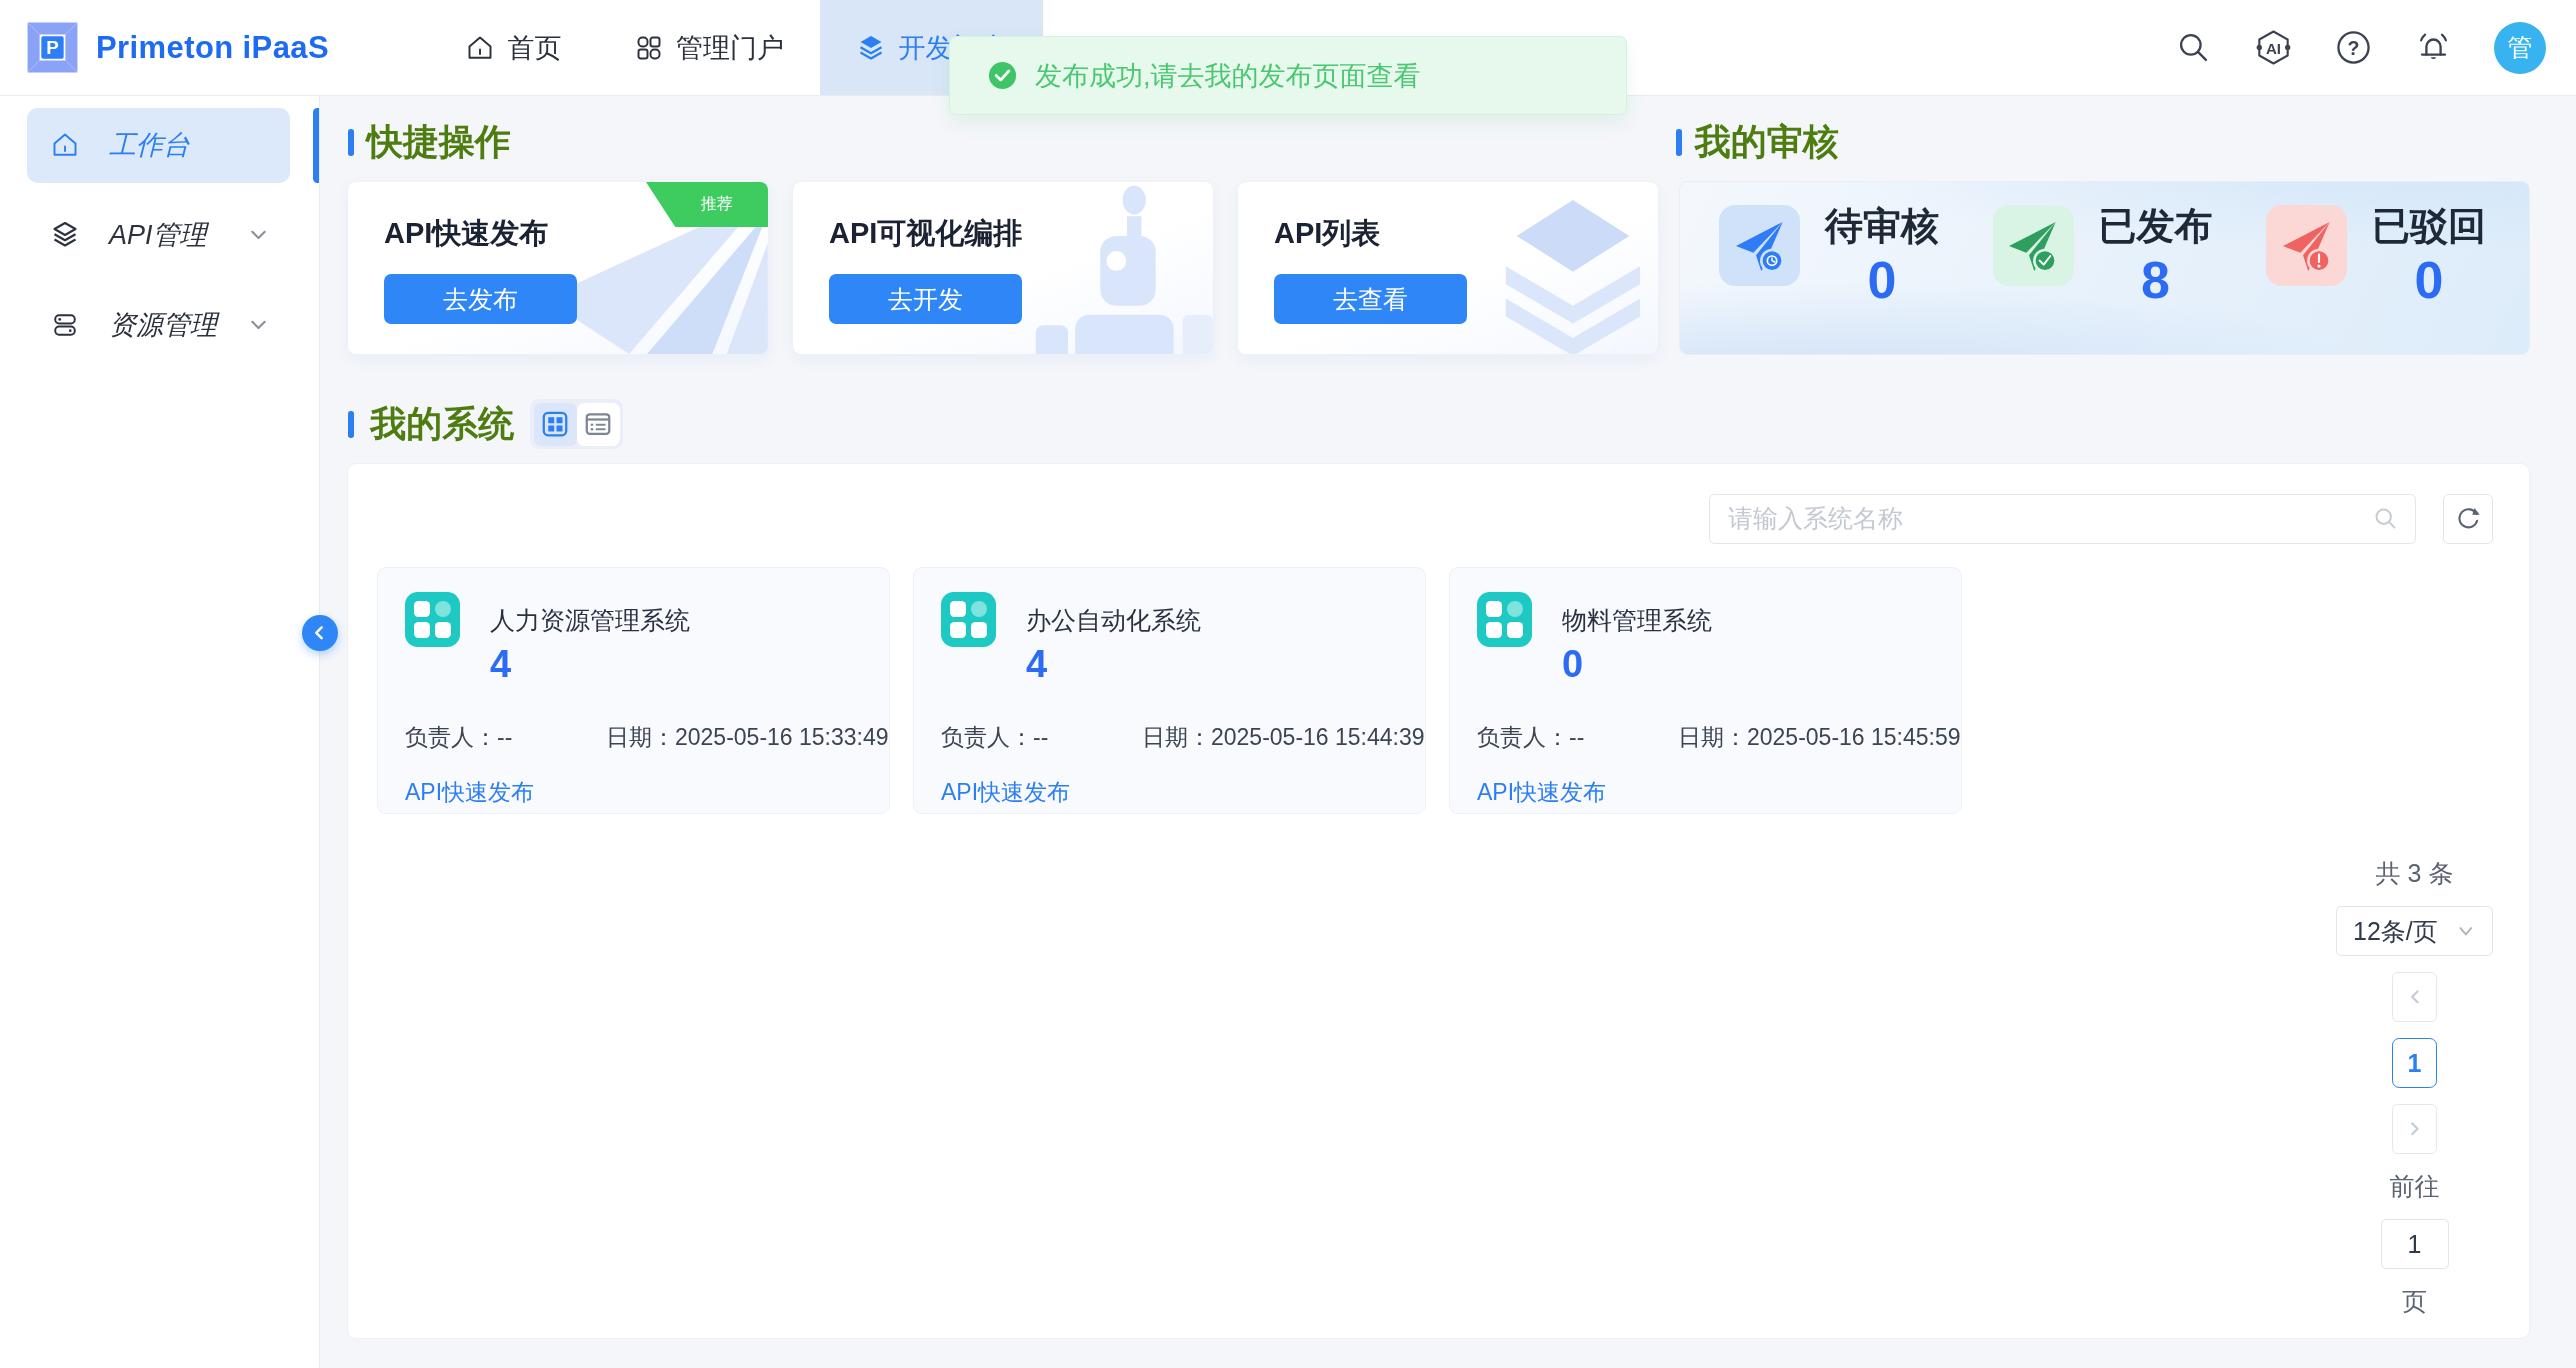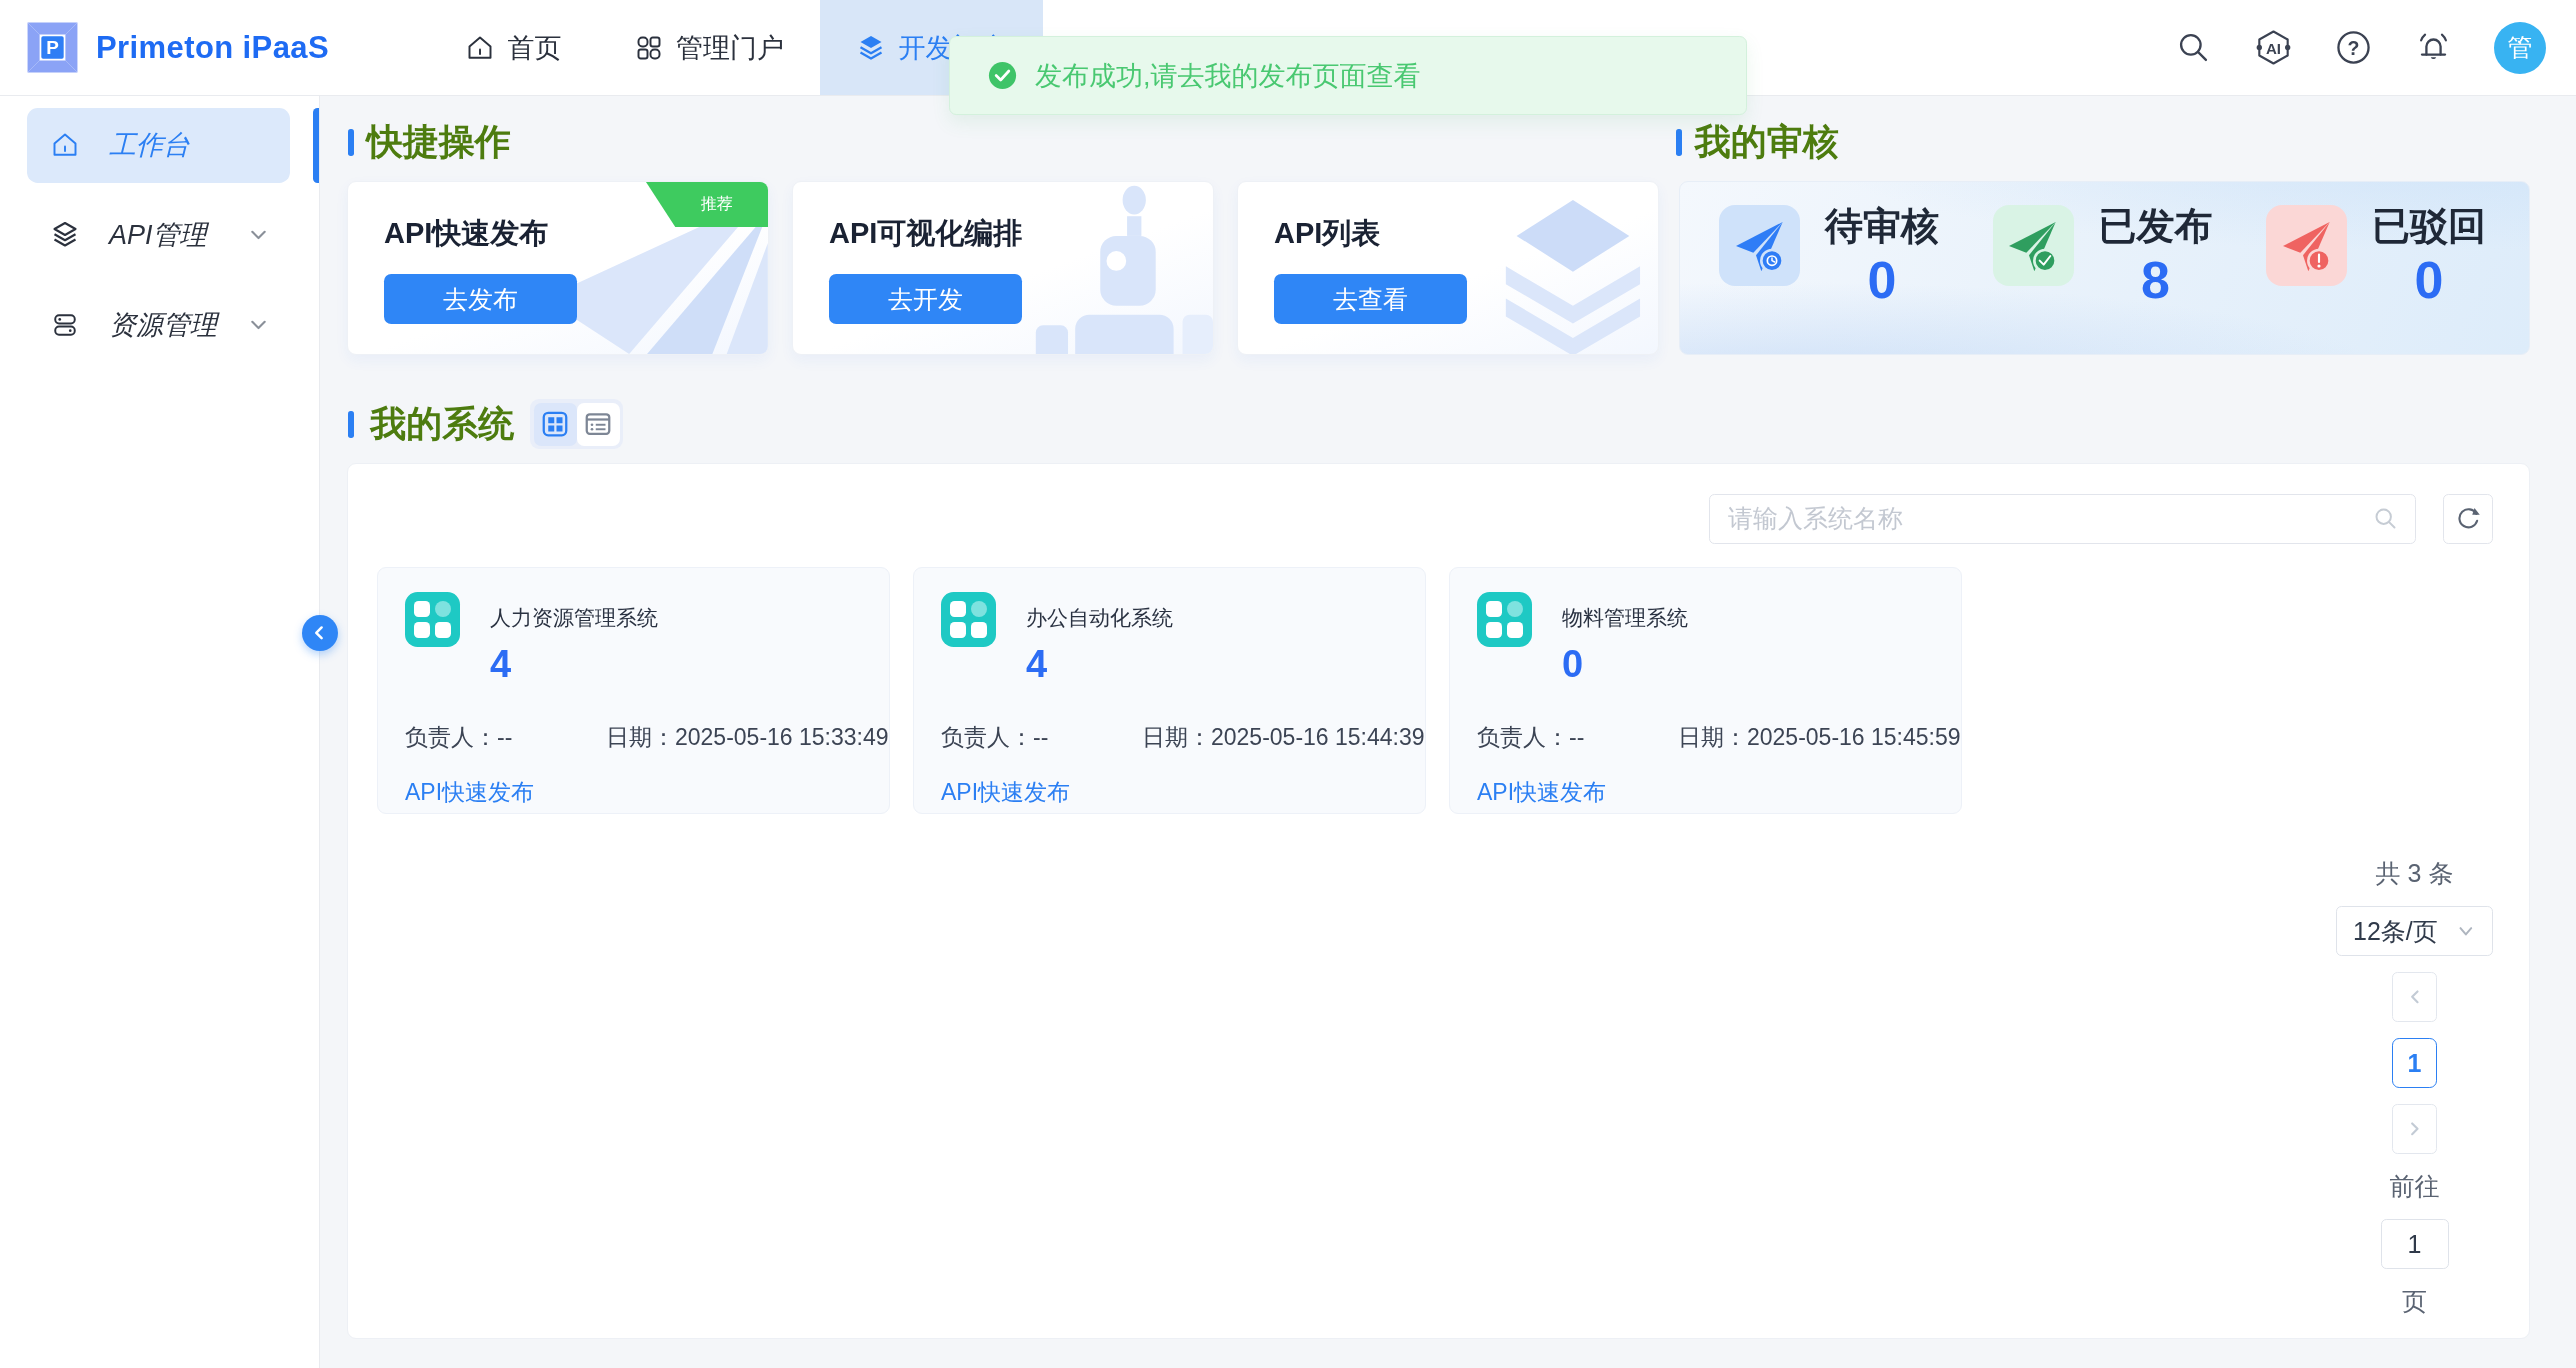--- a/index.html
+++ b/index.html
@@ -14,21 +14,21 @@
   .nav { display:flex; height:100%; margin-left:100px; }
   .nav-item { height:100%; display:flex; align-items:center; gap:12.5px; padding:0 36px;
               font-size:27px; color:#2b313d; cursor:pointer; }
   .nav-item.active { background:#d8e6f8; color:#2b7ff3; }
   .hicons { position:absolute; right:30px; top:0; height:100%; display:flex; align-items:center; gap:41px; }
   .hicon { width:39px; height:39px; cursor:pointer; }
   .avatar { width:52px; height:52px; border-radius:50%; background:#38b3f2; color:#fff;
             display:flex; align-items:center; justify-content:center; font-size:25px; cursor:pointer; }
 
   
-  #toast { position:absolute; left:949px; top:36px; width:798px; height:79px; background:#e7f9ec;
+  #toast { position:absolute; left:949px; top:36px; width:678px; height:79px; background:#e7f9ec;
            border:0.9px solid #d3f1dc; border-radius:7.2px; display:flex; align-items:center; gap:18px;
            padding-left:38px; z-index:50; box-shadow:0 7.2px 18px rgba(64,180,100,.10); }
   #toast .msg { font-size:27px; color:#49c871; }
 
   
   #sidebar { position:absolute; top:96px; left:0; bottom:0; width:320px; background:#fff;
              border-right:0.9px solid #e9ebef; z-index:5; }
   .side-item { position:absolute; left:27px; width:263px; height:75px; display:flex; align-items:center;
                gap:29px; padding:0 23px; font-size:27px; color:#2b313d; border-radius:10.7px; cursor:pointer;font-style:italic; }
   .side-item.active { background:#dce9fb; color:#2b7ff3; }
@@ -97,21 +97,21 @@
   #sys-cards { position:absolute; left:29px; top:103px; display:flex; gap:23px; }
   .sys-card { position:relative; width:513px; height:247px; background:#f8fafd;
               border:0.9px solid #edf1f8; border-radius:9px; cursor:pointer; }
   .app-icon { position:absolute; left:27px; top:24px; width:55px; height:55px; border-radius:12.5px;
               background:#1ec9c4; }
   .app-icon .q { position:absolute; width:16px; height:16px; background:#fff; border-radius:4.5px; }
   .app-icon .q.tl { left:9px; top:9px; } .app-icon .q.bl { left:9px; top:30px; }
   .app-icon .q.br { left:30px; top:30px; }
   .app-icon .c  { position:absolute; left:30px; top:9px; width:16px; height:16px;
                   background:#7ee2df; border-radius:50%; }
-  .sys-name { position:absolute; left:112px; top:36px; font-size:21px; color:#2a3242; }
+  .sys-name { position:absolute; left:112px; top:36px; font-size:25px; color:#2a3242; }
   .sys-count { position:absolute; left:112px; top:75px; font-size:38px; font-weight:bold; color:#2c6cf4; }
   .sys-info { position:absolute; left:27px; top:154px; font-size:23px; color:#3c4454; }
   .sys-info .date { position:absolute; left:201px; top:0; white-space:nowrap; }
   .sys-link { position:absolute; left:27px; top:209px; font-size:23px; color:#2b7ff3; cursor:pointer; }
 
   
   #pagination { position:absolute; right:36px; bottom:19.7px; display:flex; align-items:center;
                 gap:16px; font-size:25px; color:#5a6372;flex-direction:column; }
   .pg-select { width:157px; height:50px; border:0.9px solid #dfe3ea; border-radius:5.4px; background:#fff;
                display:flex; align-items:center; justify-content:space-between; padding:0 16px;

